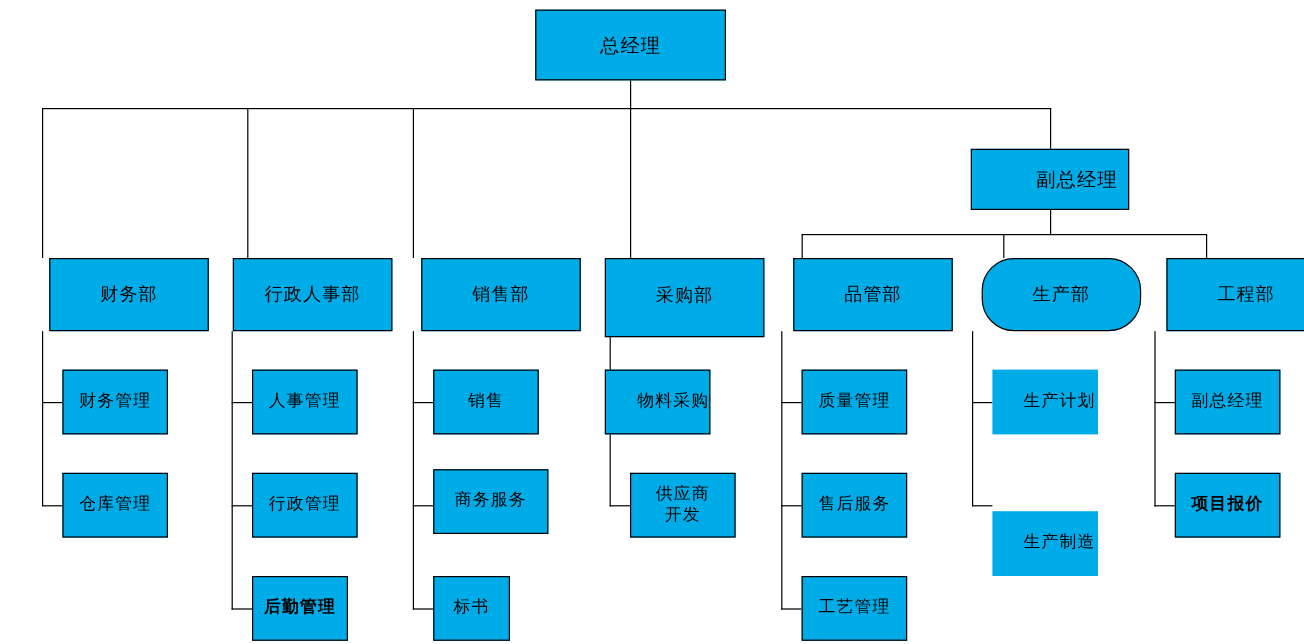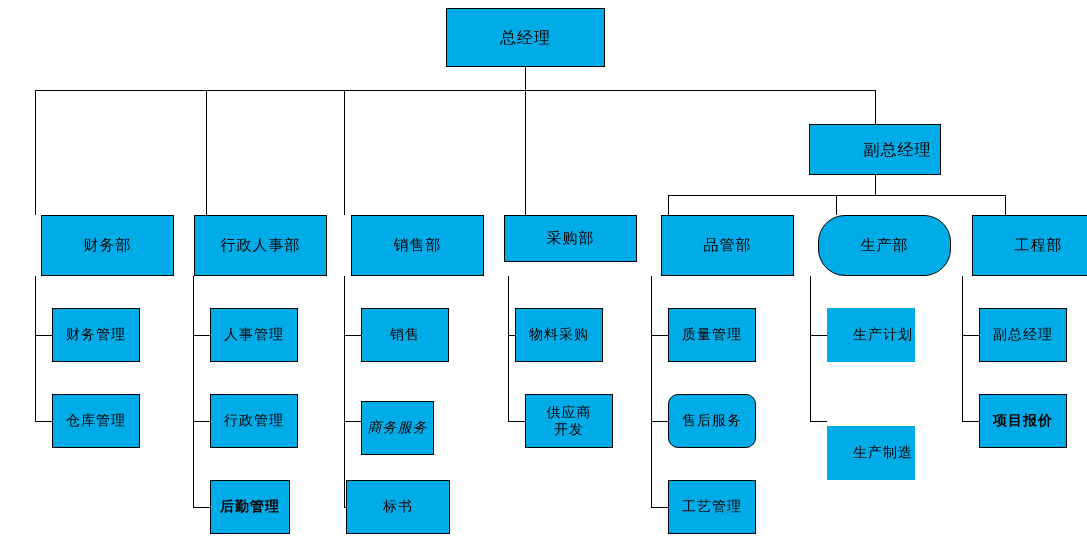--- a/index.html
+++ b/index.html
@@ -109,21 +109,21 @@
 
   <div class="node level-1" style="left:10px; top:215px; width:133px; height:61px;">
     <span class="lbl">财务部</span>
   </div>
   <div class="node level-1" style="left:163px; top:215px; width:133px; height:61px;">
     <span class="lbl">行政人事部</span>
   </div>
   <div class="node level-1" style="left:320px; top:215px; width:133px; height:61px;">
     <span class="lbl">销售部</span>
   </div>
-  <div class="node level-1" style="left:473px; top:215px; width:133px; height:47px;">
+  <div class="node level-1" style="left:473px; top:215px; width:133px; height:66px;font-family:Liberation Mono, monospace;">
     <span class="lbl">采购部</span>
   </div>
   <div class="node level-1" style="left:630px; top:215px; width:133px; height:61px;">
     <span class="lbl">品管部</span>
   </div>
   <div class="node level-1" style="left:787px; top:215px; width:133px; height:61px;border-radius:27px;">
     <span class="lbl">生产部</span>
   </div>
   <div class="node level-1" style="left:941px; top:215px; width:133px; height:61px;">
     <span class="lbl">工程部</span>
@@ -142,39 +142,39 @@
   <div class="node level-2" style="left:210px; top:308px; width:88px; height:54px;">
     <span class="lbl">人事管理</span>
   </div>
   <div class="node level-2" style="left:210px; top:480px; width:80px; height:54px;font-weight:bold;">
     <span class="lbl">后勤管理</span>
   </div>
 
   <div class="node level-2" style="left:361px; top:308px; width:88px; height:54px;">
     <span class="lbl">销售</span>
   </div>
-  <div class="node level-2" style="left:361px; top:401px; width:73px; height:54px;font-style:italic;">
+  <div class="node level-2" style="left:361px; top:391px; width:96px; height:54px;">
     <span class="lbl">商务服务</span>
   </div>
-  <div class="node level-2" style="left:346px; top:480px; width:104px; height:54px;">
+  <div class="node level-2" style="left:361px; top:480px; width:64px; height:54px;">
     <span class="lbl">标书</span>
   </div>
 
-  <div class="node level-2" style="left:515px; top:308px; width:88px; height:54px;">
+  <div class="node level-2" style="left:504px; top:308px; width:88px; height:54px;justify-content:flex-end;">
     <span class="lbl">物料采购</span>
   </div>
   <div class="node level-2" style="left:525px; top:394px; width:88px; height:54px;">
     <span class="lbl">供应商
 开发</span>
   </div>
 
   <div class="node level-2" style="left:668px; top:308px; width:88px; height:54px;">
     <span class="lbl">质量管理</span>
   </div>
-  <div class="node level-2" style="left:668px; top:394px; width:88px; height:54px;border-radius:10px;">
+  <div class="node level-2" style="left:668px; top:394px; width:88px; height:54px;">
     <span class="lbl">售后服务</span>
   </div>
   <div class="node level-2" style="left:668px; top:480px; width:88px; height:54px;">
     <span class="lbl">工艺管理</span>
   </div>
 
   <div class="node level-2 noborder" style="left:827px; top:308px; width:88px; height:54px;">
     <span class="lbl">生产计划</span>
   </div>
   <div class="node level-2 noborder" style="left:827px; top:394px; width:88px; height:54px;margin-top:32px;">

